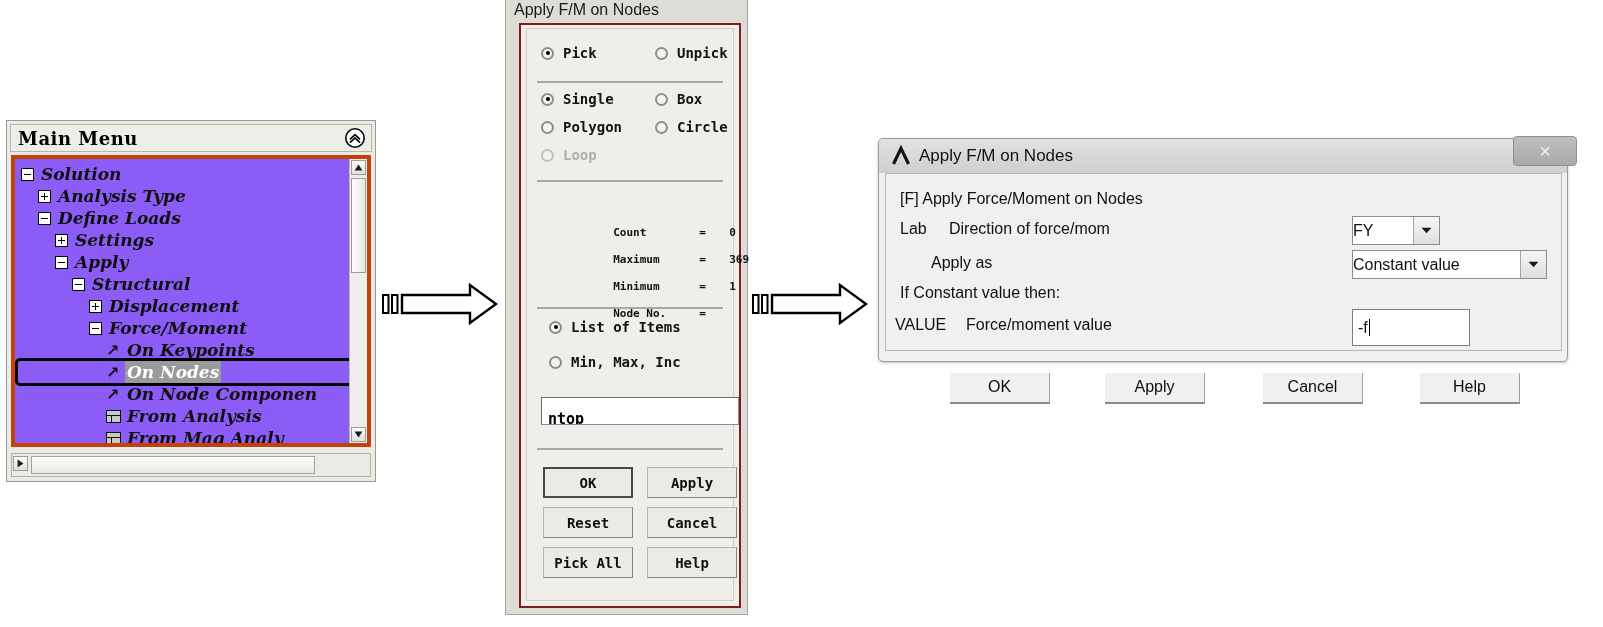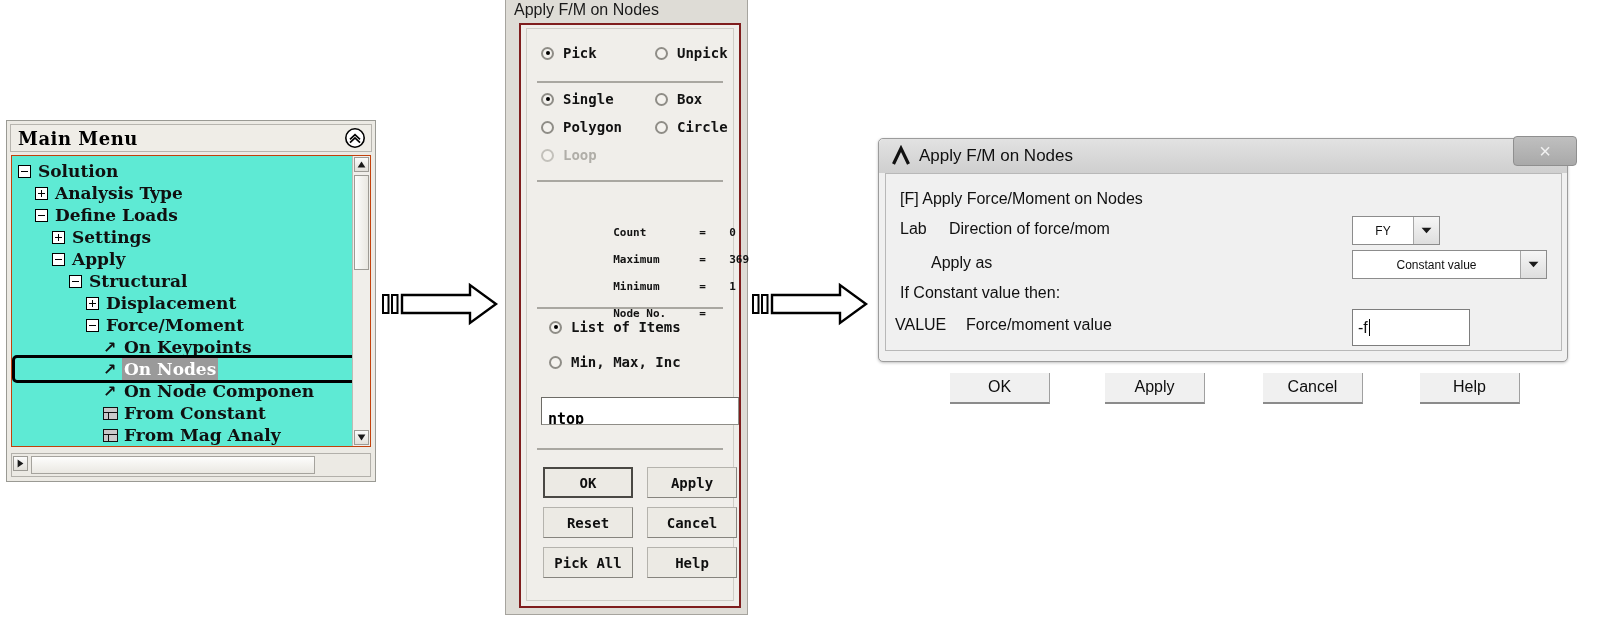--- a/index.html
+++ b/index.html
@@ -33,24 +33,25 @@
     color:#000;
     margin-left:7px;
     letter-spacing:0.5px;
   }
   #mm-collapse{
     position:absolute; right:5px; top:50%; transform:translateY(-50%);
     width:22px;height:22px;
   }
   #mm-tree-wrap{
     position:absolute; left:4px; top:34px; right:4px; bottom:34px;
-    background:#5eead4;
-    border:1px solid #c2410c;
+    background:#8b5cf6;
+    border:4px solid #c2410c;
     box-sizing:border-box;
     overflow:hidden;
+    font-style:italic;
   }
   .tree-list{
     position:absolute; left:0; top:0; right:18px; bottom:0;
     padding:4px 0 0 2px;
     box-sizing:border-box;
   }
   .tnode{
     height:22px; display:flex; align-items:center;
     font-family:"DejaVu Serif", serif;
     font-weight:bold;
@@ -242,22 +243,22 @@
   .fm-text{
     font-family:"Liberation Sans", sans-serif;
     font-size:16px; color:#101010; white-space:nowrap;
   }
   .combo{
     background:#ffffff; border:1px solid #8c8c8c; box-sizing:border-box;
     display:flex; align-items:center;
   }
   .combo .cv{
     font-family:"Liberation Sans", sans-serif;
-    font-size:12px; color:#101010; flex:1 1 auto;
-    white-space:nowrap; overflow:hidden;text-align:center;
+    font-size:16px; color:#101010; flex:1 1 auto;
+    white-space:nowrap; overflow:hidden;
   }
   .combo .carrow{
     width:26px; height:100%;
     background:linear-gradient(#f6f6f6,#dedede);
     border-left:1px solid #a7a7a7;
     display:flex;align-items:center;justify-content:center;
     box-sizing:border-box; flex:0 0 auto;
   }
   .fmfield{
     background:#ffffff; border:1px solid #7d7d7d; box-sizing:border-box;
@@ -336,21 +337,21 @@
         <div class="tnode sel" style="padding-left: 89px;">
           <span class="arrowico">↗</span>
           <span class="lbl">On Nodes</span>
         </div>
         <div class="tnode" style="padding-left: 89px;">
           <span class="arrowico">↗</span>
           <span class="lbl">On Node Componen</span>
         </div>
         <div class="tnode" style="padding-left: 89px;">
           <span class="gridico"></span>
-          <span class="lbl">From Constant</span>
+          <span class="lbl">From Analysis</span>
         </div>
         <div class="tnode" style="padding-left: 89px;">
           <span class="gridico"></span>
           <span class="lbl">From Mag Analy</span>
         </div>
       </div>
     <div class="sel-box" id="sel-box" style="top: 199px;"></div>
 
     <div class="vsb">
       <div class="sbbtn" style="top:1px;">

